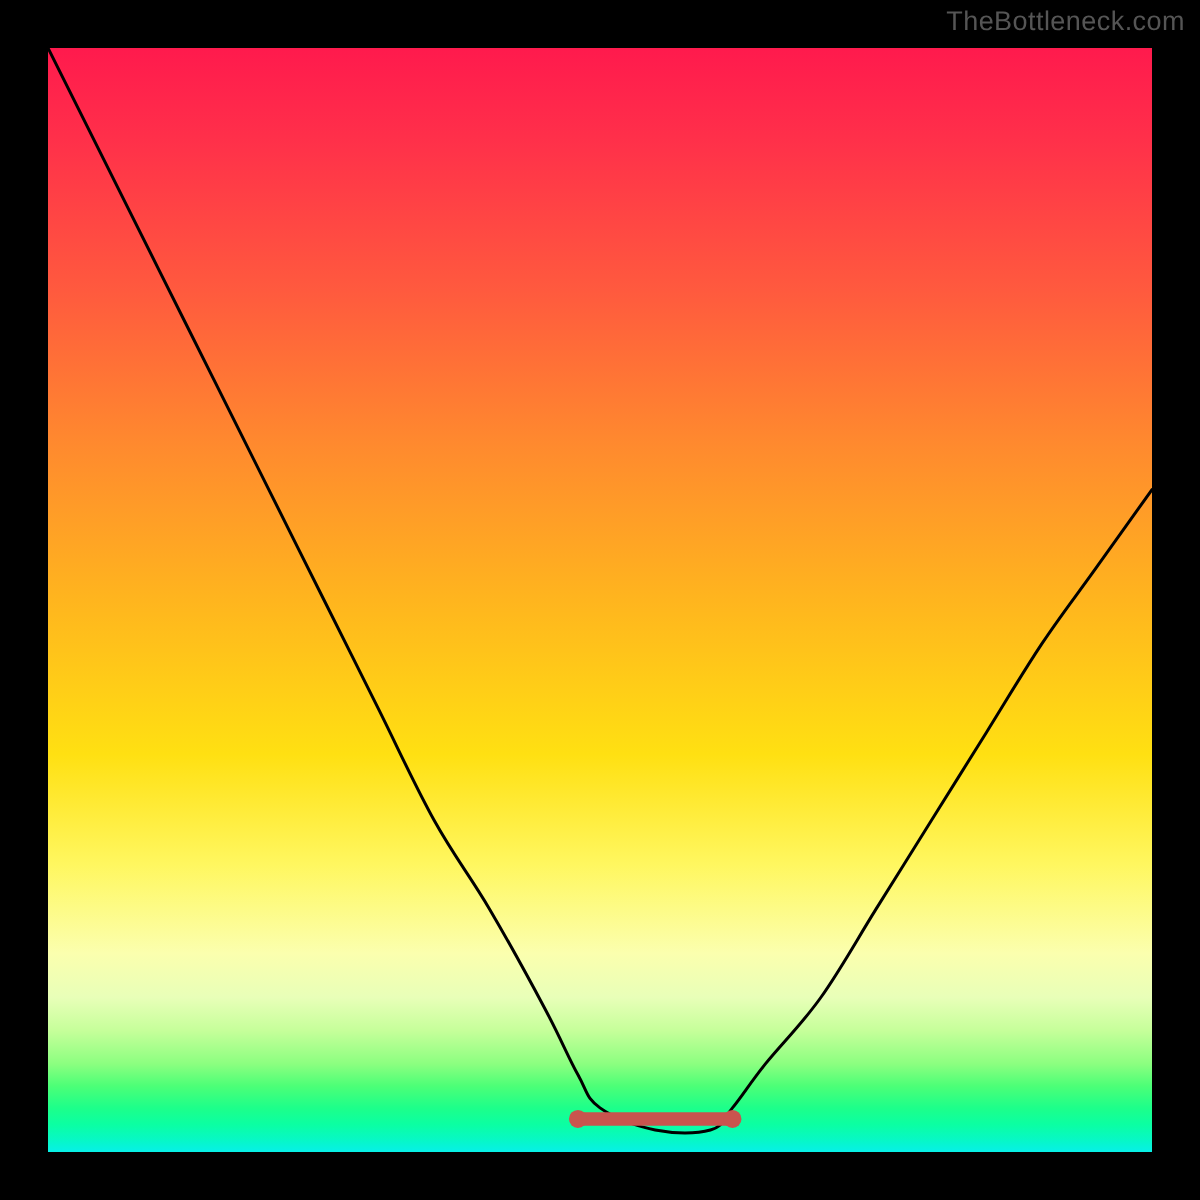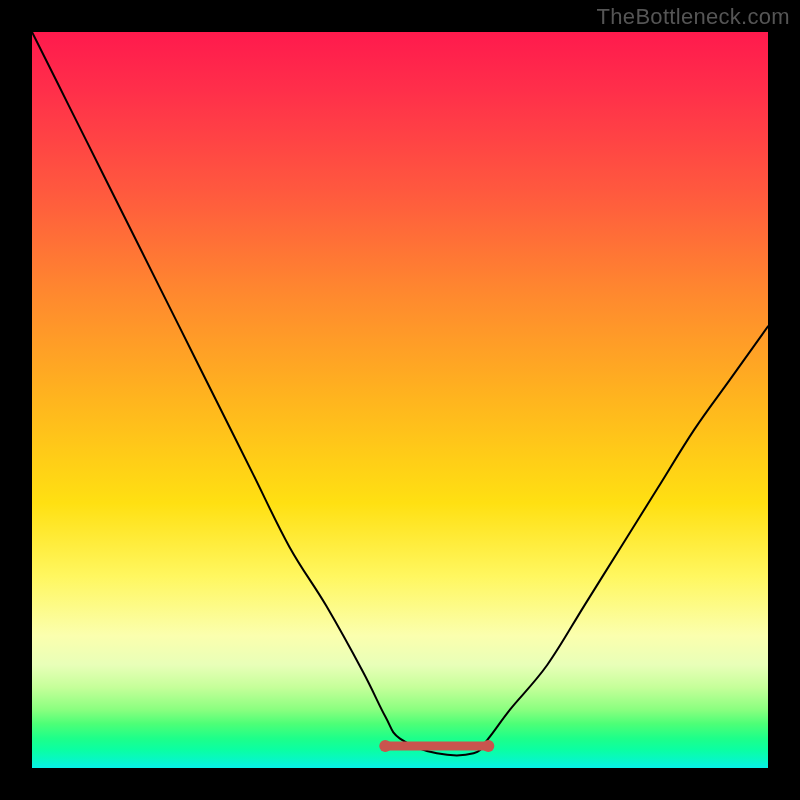--- a/index.html
+++ b/index.html
@@ -15,21 +15,21 @@
     position: relative;
     width: 800px;
     height: 800px;
     background: #000;
   }
   .watermark {
     position: absolute;
     top: 4px;
     right: 10px;
     color: #555;
-    font-size: 22px;
+    font-size: 18px;
     letter-spacing: 0.3px;
     z-index: 10;
   }
   .plot {
     position: absolute;
     left: 32px;
     top: 32px;
     width: 736px;
     height: 736px;
     overflow: hidden;

